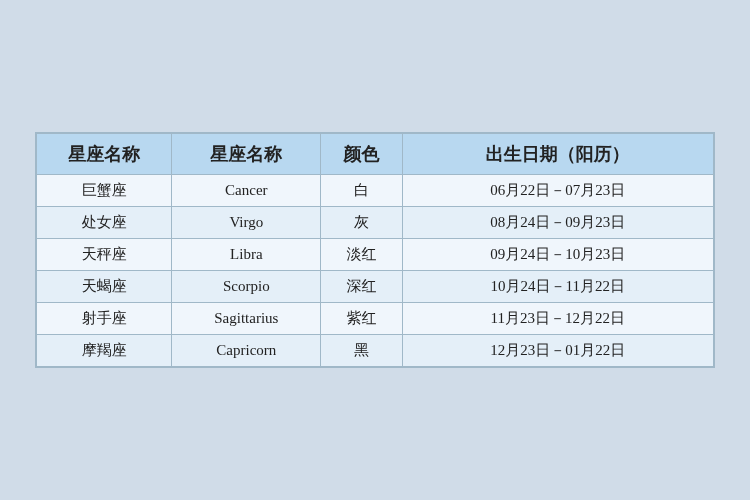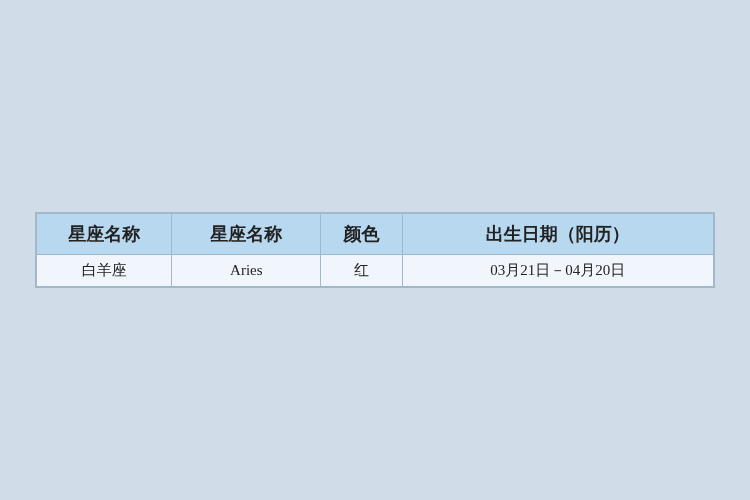--- a/index.html
+++ b/index.html
@@ -56,21 +56,51 @@
   <table>
     <thead>
       <tr>
         <th class="col-chinese">星座名称</th>
         <th class="col-english">星座名称</th>
         <th class="col-color">颜色</th>
         <th class="col-date">出生日期（阳历）</th>
       </tr>
     </thead>
     <tbody id="table-body">
-    <tr>
-          <td>白羊座</td>
-          <td>Aries</td>
-          <td>红</td>
-          <td>03月21日－04月20日</td>
+        <tr>
+          <td>巨蟹座</td>
+          <td>Cancer</td>
+          <td>白</td>
+          <td>06月22日－07月23日</td>
+        </tr>
+        <tr>
+          <td>处女座</td>
+          <td>Virgo</td>
+          <td>灰</td>
+          <td>08月24日－09月23日</td>
+        </tr>
+        <tr>
+          <td>天秤座</td>
+          <td>Libra</td>
+          <td>淡红</td>
+          <td>09月24日－10月23日</td>
+        </tr>
+        <tr>
+          <td>天蝎座</td>
+          <td>Scorpio</td>
+          <td>深红</td>
+          <td>10月24日－11月22日</td>
+        </tr>
+        <tr>
+          <td>射手座</td>
+          <td>Sagittarius</td>
+          <td>紫红</td>
+          <td>11月23日－12月22日</td>
+        </tr>
+        <tr>
+          <td>摩羯座</td>
+          <td>Capricorn</td>
+          <td>黑</td>
+          <td>12月23日－01月22日</td>
         </tr>
       </tbody>
   </table>
 </div>
 
 </body></html>

